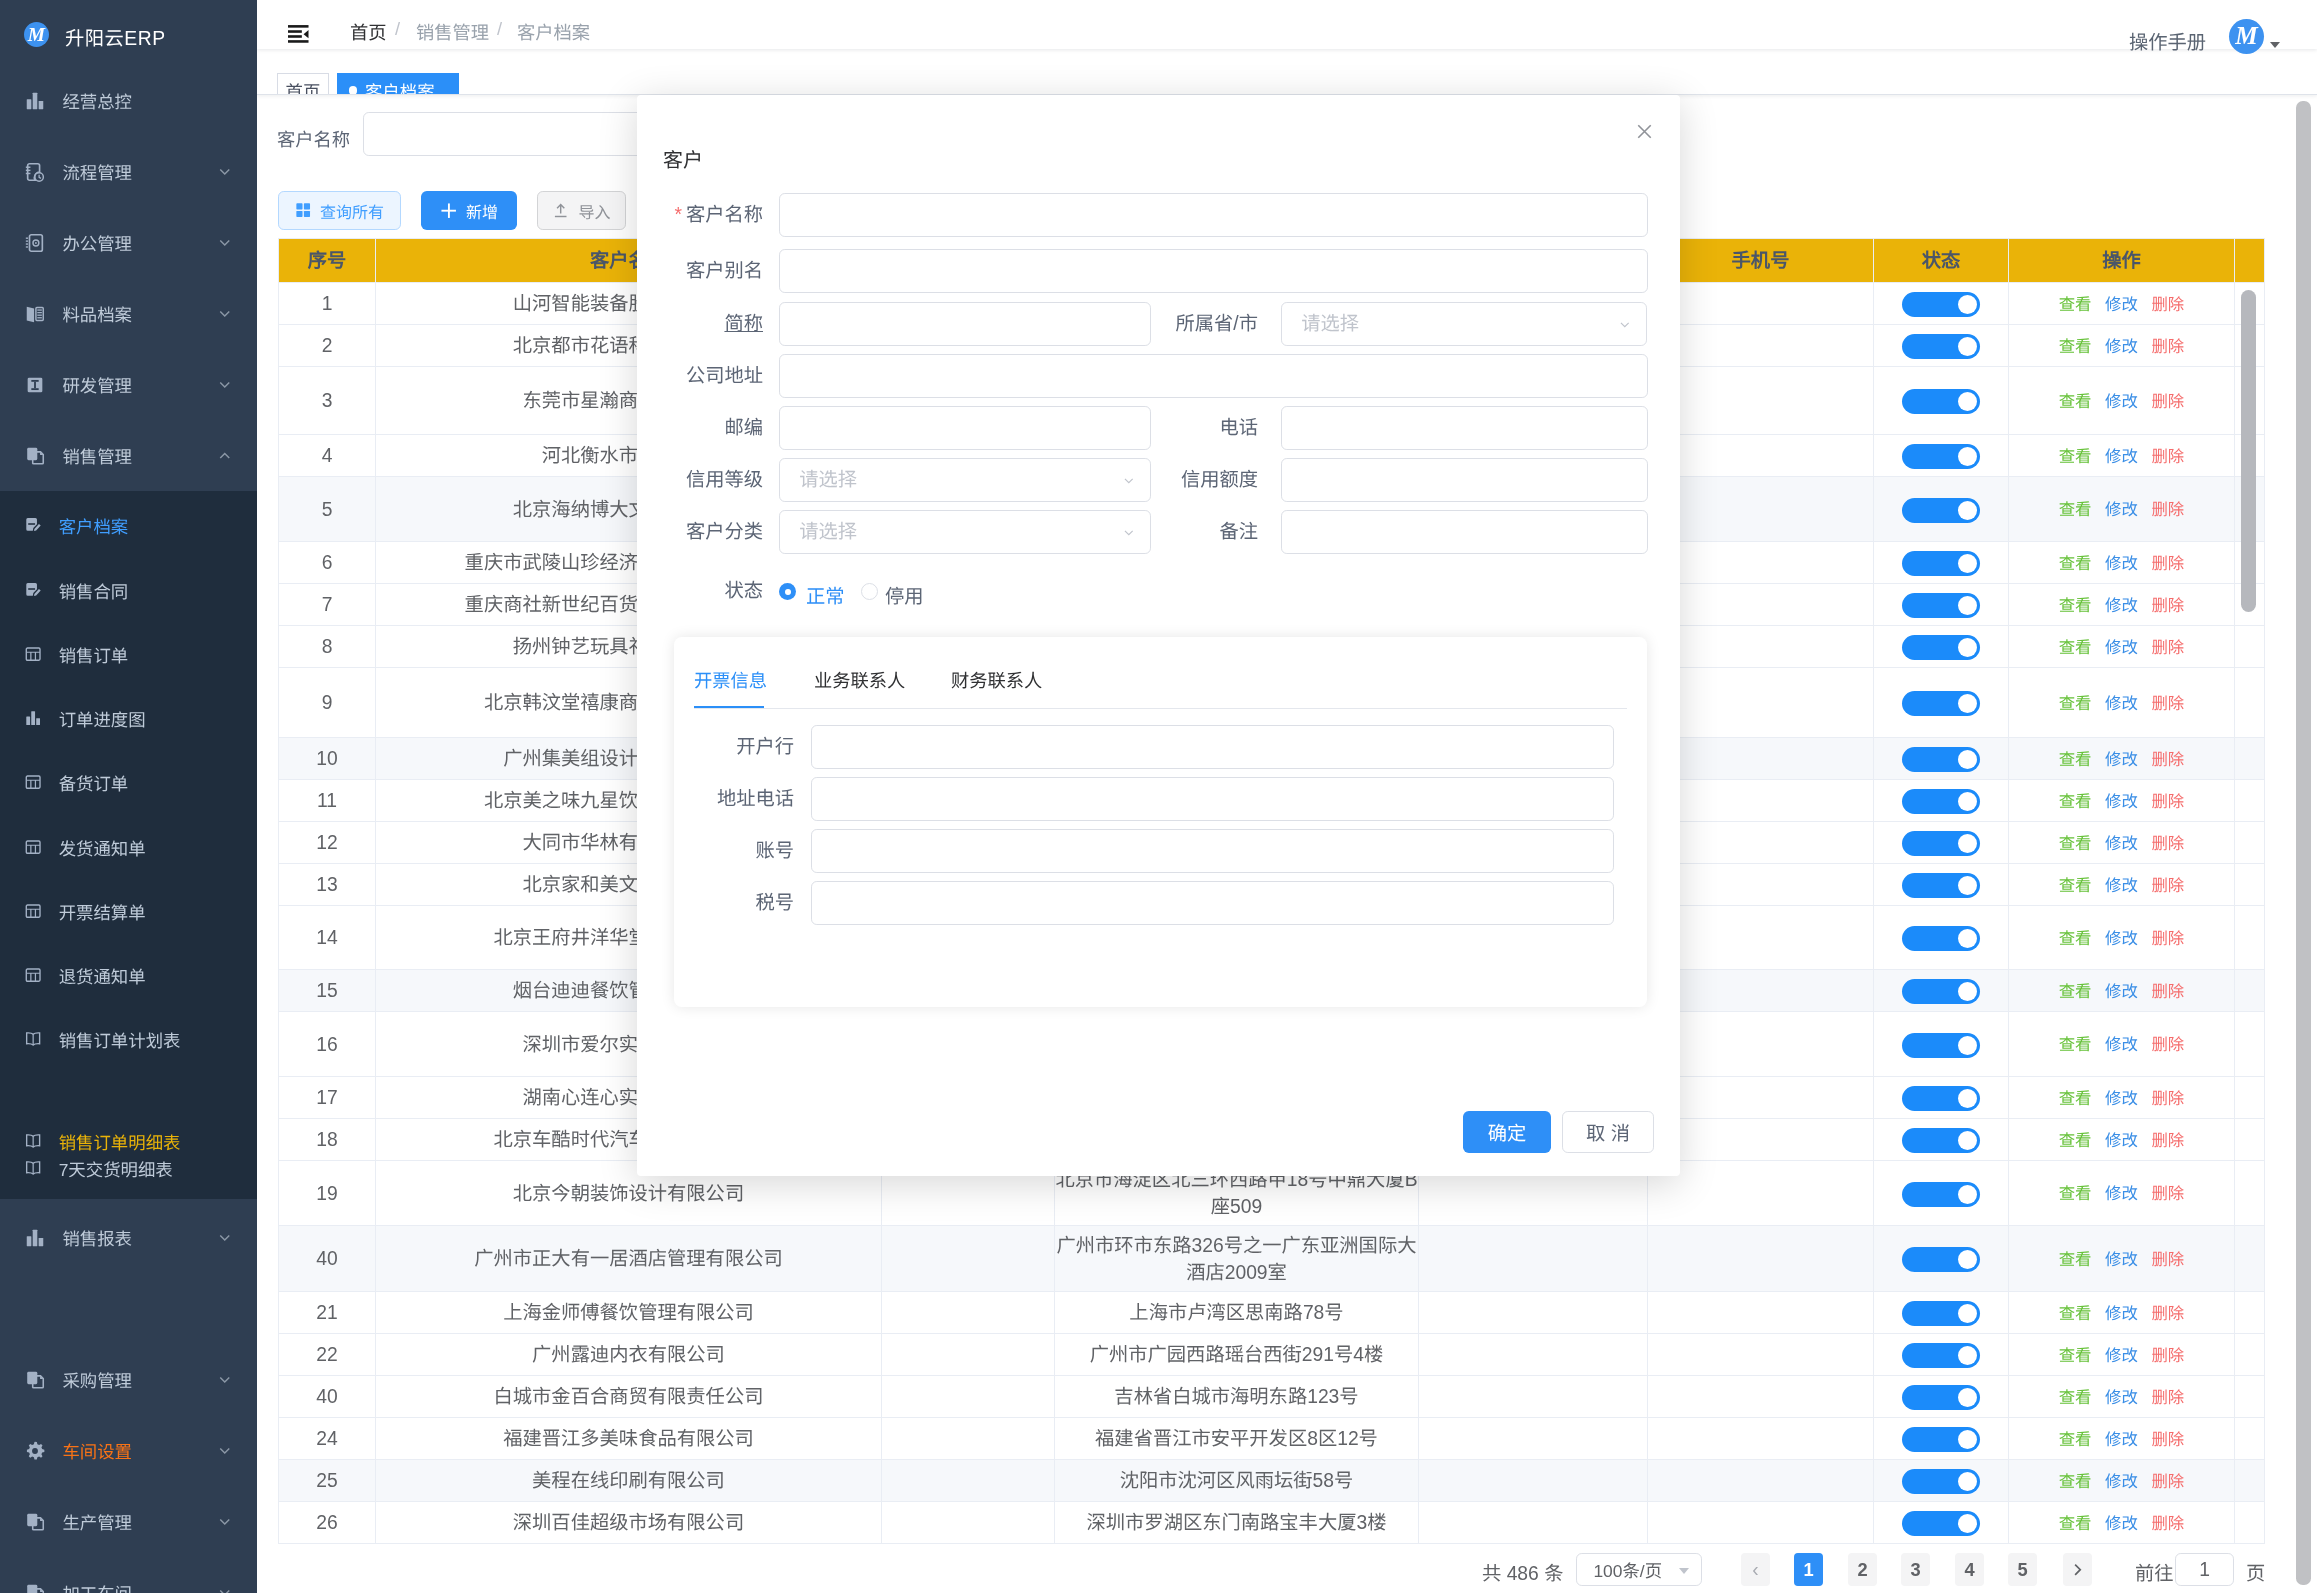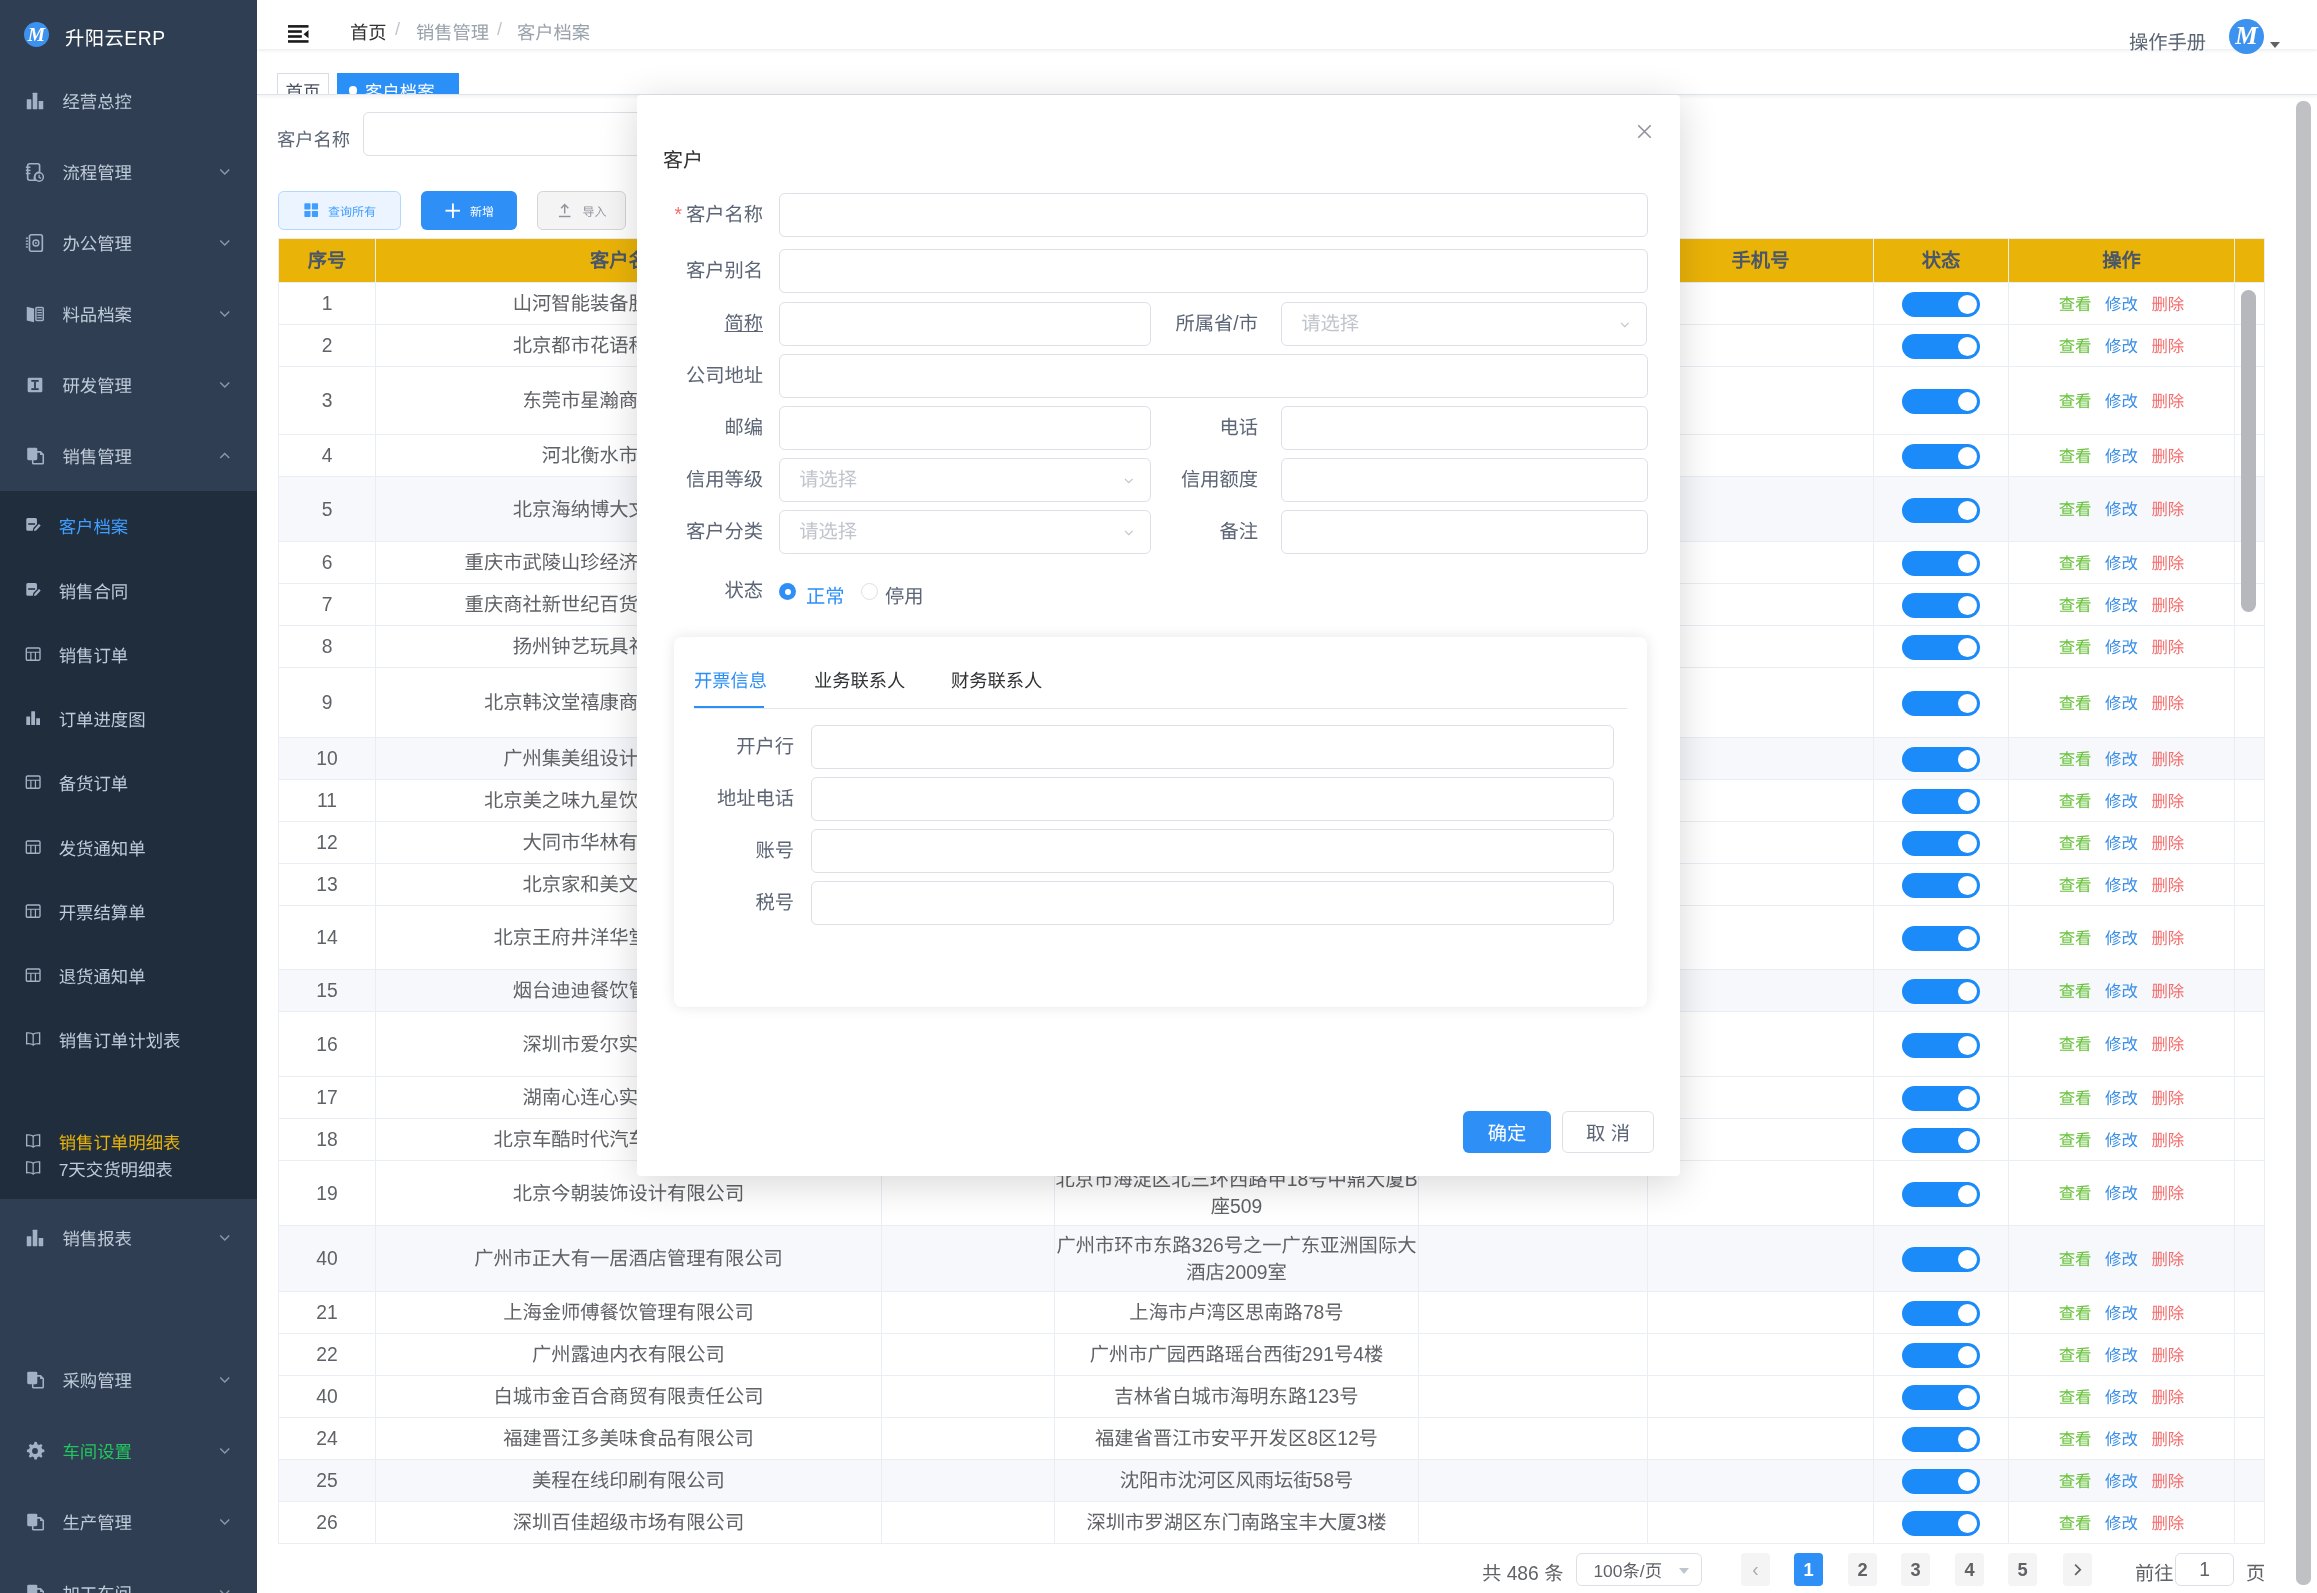--- a/index.html
+++ b/index.html
@@ -30,21 +30,21 @@
 #tabs { position:absolute; left:257px; top:73px; width:2060px; height:21px; overflow:hidden; z-index:11; }
 .tab { position:absolute; top:0; height:35px; font-size:17.4px; display:flex; align-items:center; }
 #tab1 { left:20px; width:52px; border:1px solid #d8dce5; background:#fff; color:#495060; justify-content:center; }
 #tab2 { left:80px; width:122px; background:#2b8ff8; color:#fff; }
 #tab2 .dot { width:8.7px; height:8.7px; border-radius:50%; background:#fff; margin:0 7.7px 0 11.6px; }
 
 
 #content { position:absolute; left:257px; top:95px; width:2060px; height:1498px; background:#fff; }
 #searchlbl { position:absolute; left:20px; top:30px; font-size:18.3px; color:#5c6575; }
 #searchinput { position:absolute; left:106px; top:17.4px; width:483px; height:44px; border:1px solid #dcdfe6; border-radius:5.8px; background:#fff; }
-.btn { position:absolute; top:96px; height:39px; border-radius:5.8px; display:flex; align-items:center; justify-content:center; font-size:12px; }
+.btn { position:absolute; top:96px; height:39px; border-radius:5.8px; display:flex; align-items:center; justify-content:center; font-size:16px; }
 #btn1 { left:21px; width:123px; background:#ecf5ff; border:1px solid #b3d8ff; color:#409eff; }
 #btn2 { left:164px; width:96px; background:#2e8ff7; color:#fff; }
 #btn3 { left:280px; width:89px; background:#f4f4f5; border:1px solid #d3d4d6; color:#909399; }
 .bic { margin-right:8.7px; display:inline-flex; }
 
 
 #tbl { position:absolute; left:21px; top:143px; border-collapse:collapse; table-layout:fixed; }
 #tbl th, #tbl td { border:1px solid #e9edf4; text-align:center; vertical-align:middle; font-size:19.3px; color:#606266; padding:0; overflow:hidden; line-height:27px; }
 #tbl th { background:#eab308; color:#4a5669; font-weight:700; height:44px; }
 #tbl tr.stripe td { background:#f6f8fb; }
@@ -696,21 +696,21 @@
             <rect x="3.5" y="3" width="11" height="13.5" rx="1.5"></rect>
             <path d="M9.5 20.5V8.5a1 1 0 0 1 1-1h7.5l3 3v9a1 1 0 0 1-1 1h-9.5a1 1 0 0 1-1-1z" fill="none" stroke="#a3b1c5" stroke-width="1.7"></path>
             <path d="M17.5 7.5v3.5H21z"></path>
           </svg>
         </span>
   <span class="mtx">采购管理</span>
         <svg class="chev" width="13.5" height="13.5" viewBox="0 0 24 24">
           <path d="M4 8l8 8 8-8" fill="none" stroke="#8b97a6" stroke-width="2.6"></path>
         </svg>
 </div>
-      <div class="mi" style="top:1415px;color:#22c55e">
+      <div class="mi" style="top:1415px;color:#f97316">
   <span class="mic" style="width:22px;height:22px">
           <svg width="22" height="22" viewBox="0 0 24 24" fill="#a3b1c5">
             <path d="M12 2l2 .3.6 2.4 1.9.8 2.1-1.2 1.6 1.6-1.2 2.1.8 1.9 2.4.6v2.6l-2.4.6-.8 1.9 1.2 2.1-1.6 1.6-2.1-1.2-1.9.8-.6 2.4h-2.6l-.6-2.4-1.9-.8-2.1 1.2-1.6-1.6 1.2-2.1-.8-1.9-2.4-.6v-2.6l2.4-.6.8-1.9-1.2-2.1 1.6-1.6 2.1 1.2 1.9-.8.6-2.4z"></path>
             <circle cx="12" cy="12" r="3.2" fill="#2f3e52"></circle>
           </svg>
         </span>
   <span class="mtx">车间设置</span>
         <svg class="chev" width="13.5" height="13.5" viewBox="0 0 24 24">
           <path d="M4 8l8 8 8-8" fill="none" stroke="#8b97a6" stroke-width="2.6"></path>
         </svg>

